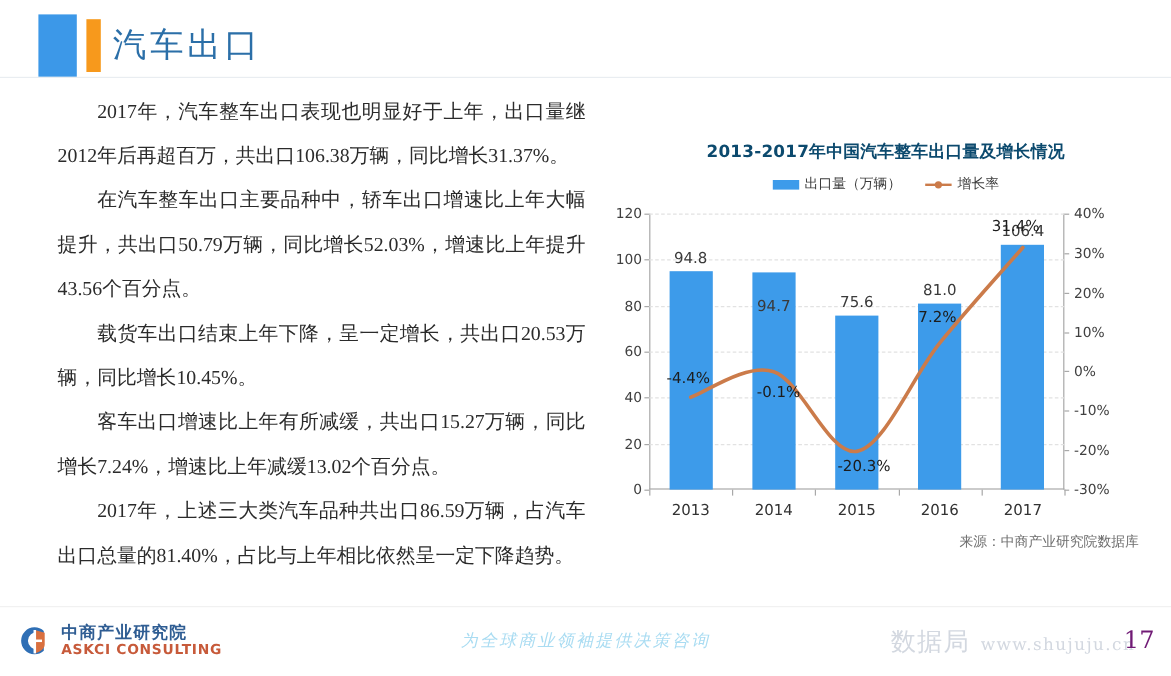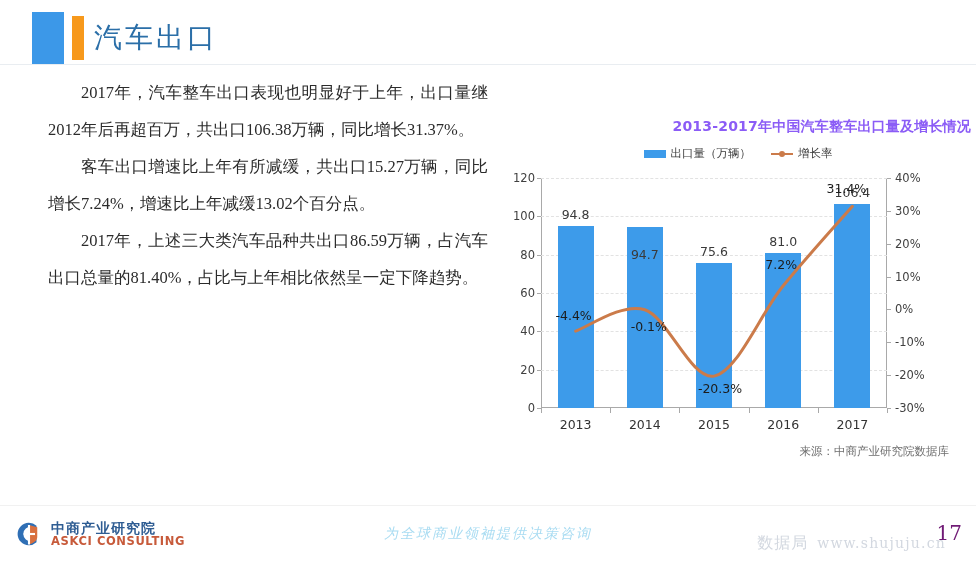--- a/index.html
+++ b/index.html
@@ -47,23 +47,23 @@
   #article p { text-indent: 2em; margin: 0 12px 0 0; text-align: justify; }
 
   
   #chart-panel {
     position: absolute; left: 505px; top: 112px;
     width: 466px; height: 350px;
     background: #ffffff;
   }
   #chart-title {
     position: absolute; left: 0; top: 6px; width: 466px;
-    text-align: right;
-    font-family: "DejaVu Sans", "Liberation Sans", sans-serif;
-    font-size: 14px; font-weight: bold; color: #8b5cf6;
+    text-align: center;
+    font-family: "DejaVu Sans", "Liberation Sans", sans-serif;
+    font-size: 14px; font-weight: bold; color: #0c4a6e;
     letter-spacing: 0.2px;
   }
   #chart-legend {
     position: absolute; left: 0; top: 34px; width: 466px;
     display: flex; justify-content: center; align-items: center; gap: 20px;
     font-family: "DejaVu Sans", "Liberation Sans", sans-serif;
     font-size: 11.5px; color: #3b3b3b;
   }
   .legend-item { display: flex; align-items: center; gap: 5px; }
   .legend-swatch-bar { width: 22px; height: 8px; background: #3d9bea; }
@@ -169,21 +169,21 @@
     font-family: "DejaVu Sans", "Liberation Sans", sans-serif;
     font-size: 14px; color: #a9dcf2; font-style: italic; letter-spacing: 2px;
   }
   #watermark {
     position: absolute; right: 30px; top: 16px;
     display: flex; align-items: baseline; gap: 9px;
     color: #d3d8e0;
   }
   #wm-cn {
     font-family: "DejaVu Sans", "Liberation Sans", sans-serif;
-    font-size: 16px; letter-spacing: 1px; margin-top: 12px;
+    font-size: 21px; letter-spacing: 1px;
   }
   #wm-url {
     font-family: "DejaVu Serif", "Liberation Serif", serif;
     font-size: 14px; letter-spacing: 1.2px;
   }
   #page-number {
     position: absolute; right: 14px; top: 16px;
     font-family: "DejaVu Serif", "Liberation Serif", serif;
     font-size: 20px; color: #701a75;
   }
@@ -195,20 +195,22 @@
 
   <div id="header">
     <div class="hdr-block-blue"></div>
     <div class="hdr-block-orange"></div>
     <div id="header-title">汽车出口</div>
   </div>
   <div id="hdr-rule"></div>
 
   <div id="article">
     <p>2017年，汽车整车出口表现也明显好于上年，出口量继2012年后再超百万，共出口106.38万辆，同比增长31.37%。</p>
+    <p>在汽车整车出口主要品种中，轿车出口增速比上年大幅提升，共出口50.79万辆，同比增长52.03%，增速比上年提升43.56个百分点。</p>
+    <p>载货车出口结束上年下降，呈一定增长，共出口20.53万辆，同比增长10.45%。</p>
     <p>客车出口增速比上年有所减缓，共出口15.27万辆，同比增长7.24%，增速比上年减缓13.02个百分点。</p>
     <p>2017年，上述三大类汽车品种共出口86.59万辆，占汽车出口总量的81.40%，占比与上年相比依然呈一定下降趋势。</p>
   </div>
 
   <div id="chart-panel">
     <div id="chart-title">2013-2017年中国汽车整车出口量及增长情况</div>
 
     <div id="chart-legend">
       <div class="legend-item">
         <span class="legend-swatch-bar"></span>

